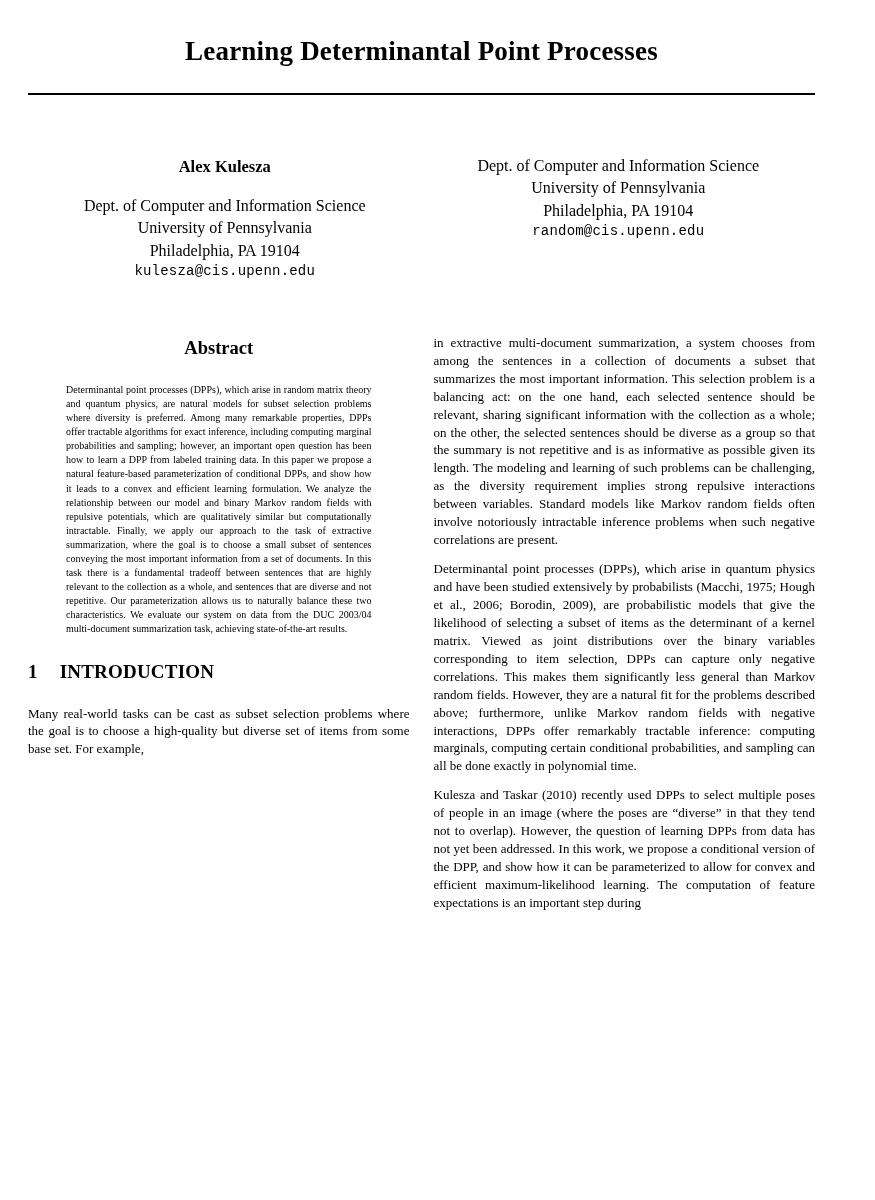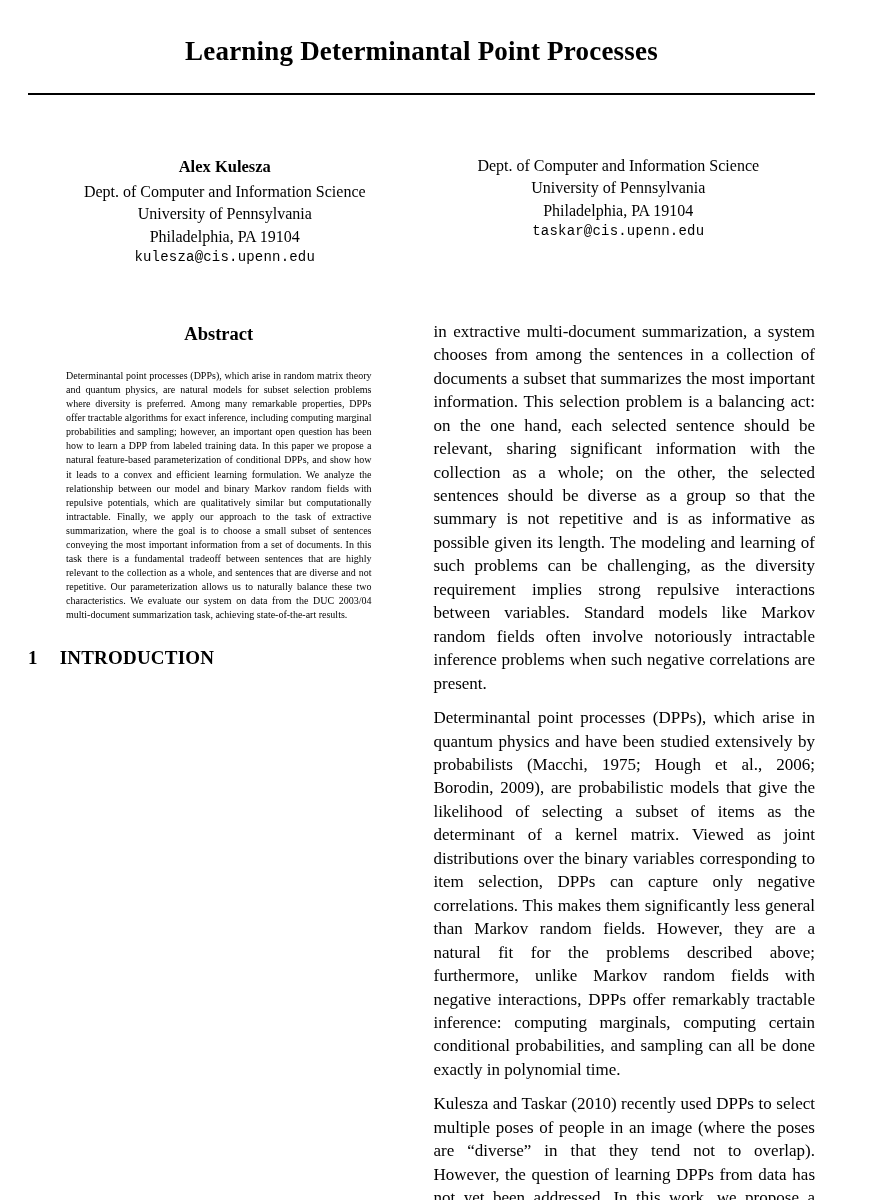--- a/index.html
+++ b/index.html
@@ -39,21 +39,21 @@
   }
   .author {
     width: 50%;
     text-align: center;
     font-size: 16px;
     line-height: 1.4;
   }
   .author-name {
     font-weight: bold;
     font-size: 16.5px;
-    margin-bottom: 3px;
+    margin-bottom: 17px;
   }
   .author-email {
     font-family: Liberation Mono, monospace;
     font-size: 14px;
     letter-spacing: 0.2px;
   }
   .columns {
     display: flex;
     gap: 24px;
     margin-top: 52px;
@@ -81,21 +81,21 @@
     font-weight: bold;
     letter-spacing: 0.2px;
   }
   .section-number {
     display: inline-block;
     margin-right: 22px;
   }
   .body-par {
     margin: 0 0 11px 0;
     text-align: justify;
-    font-size: 17px;
+    font-size: 13px;
     line-height: 1.38;
   }
   .body-par:last-child {
     margin-bottom: 0;
   }
 </style>
 </head>
 <body>
 
 <div class="page">
@@ -111,37 +111,38 @@
       <div class="author-dept">Dept. of Computer and Information Science</div>
       <div class="author-univ">University of Pennsylvania</div>
       <div class="author-city">Philadelphia, PA 19104</div>
       <div class="author-email">kulesza@cis.upenn.edu</div>
     </div>
 
     <div class="author">
       <div class="author-dept">Dept. of Computer and Information Science</div>
       <div class="author-univ">University of Pennsylvania</div>
       <div class="author-city">Philadelphia, PA 19104</div>
-      <div class="author-email">taskar@cis.upenn.edu</div>
+      <div class="author-email">random@cis.upenn.edu</div>
     </div>
 
   </div>
 
   <div class="columns">
 
     <div class="column">
 
       <h2 class="abstract-heading">Abstract</h2>
 
       <p class="abstract-text">Determinantal point processes (DPPs), which arise in random matrix theory and quantum physics, are natural models for subset selection problems where diversity is preferred. Among many remarkable properties, DPPs offer tractable algorithms for exact inference, including computing marginal probabilities and sampling; however, an important open question has been how to learn a DPP from labeled training data. In this paper we propose a natural feature-based parameterization of conditional DPPs, and show how it leads to a convex and efficient learning formulation. We analyze the relationship between our model and binary Markov random fields with repulsive potentials, which are qualitatively similar but computationally intractable. Finally, we apply our approach to the task of extractive summarization, where the goal is to choose a small subset of sentences conveying the most important information from a set of documents. In this task there is a fundamental tradeoff between sentences that are highly relevant to the collection as a whole, and sentences that are diverse and not repetitive. Our parameterization allows us to naturally balance these two characteristics. We evaluate our system on data from the DUC 2003/04 multi-document summarization task, achieving state-of-the-art results.</p>
 
       <h2 class="section-heading">
         <span class="section-number">1</span><span class="section-title">INTRODUCTION</span>
       </h2>
 
+      <p class="body-par">Many real-world tasks can be cast as subset selection problems where the goal is to choose a high-quality but diverse set of items from some base set. For example,</p>
 
     </div>
 
     <div class="column">
 
       <p class="body-par">in extractive multi-document summarization, a system chooses from among the sentences in a collection of documents a subset that summarizes the most important information. This selection problem is a balancing act: on the one hand, each selected sentence should be relevant, sharing significant information with the collection as a whole; on the other, the selected sentences should be diverse as a group so that the summary is not repetitive and is as informative as possible given its length. The modeling and learning of such problems can be challenging, as the diversity requirement implies strong repulsive interactions between variables. Standard models like Markov random fields often involve notoriously intractable inference problems when such negative correlations are present.</p>
 
       <p class="body-par">Determinantal point processes (DPPs), which arise in quantum physics and have been studied extensively by probabilists (Macchi, 1975; Hough et al., 2006; Borodin, 2009), are probabilistic models that give the likelihood of selecting a subset of items as the determinant of a kernel matrix. Viewed as joint distributions over the binary variables corresponding to item selection, DPPs can capture only negative correlations. This makes them significantly less general than Markov random fields. However, they are a natural fit for the problems described above; furthermore, unlike Markov random fields with negative interactions, DPPs offer remarkably tractable inference: computing marginals, computing certain conditional probabilities, and sampling can all be done exactly in polynomial time.</p>
 
       <p class="body-par">Kulesza and Taskar (2010) recently used DPPs to select multiple poses of people in an image (where the poses are “diverse” in that they tend not to overlap). However, the question of learning DPPs from data has not yet been addressed. In this work, we propose a conditional version of the DPP, and show how it can be parameterized to allow for convex and efficient maximum-likelihood learning. The computation of feature expectations is an important step during</p>

